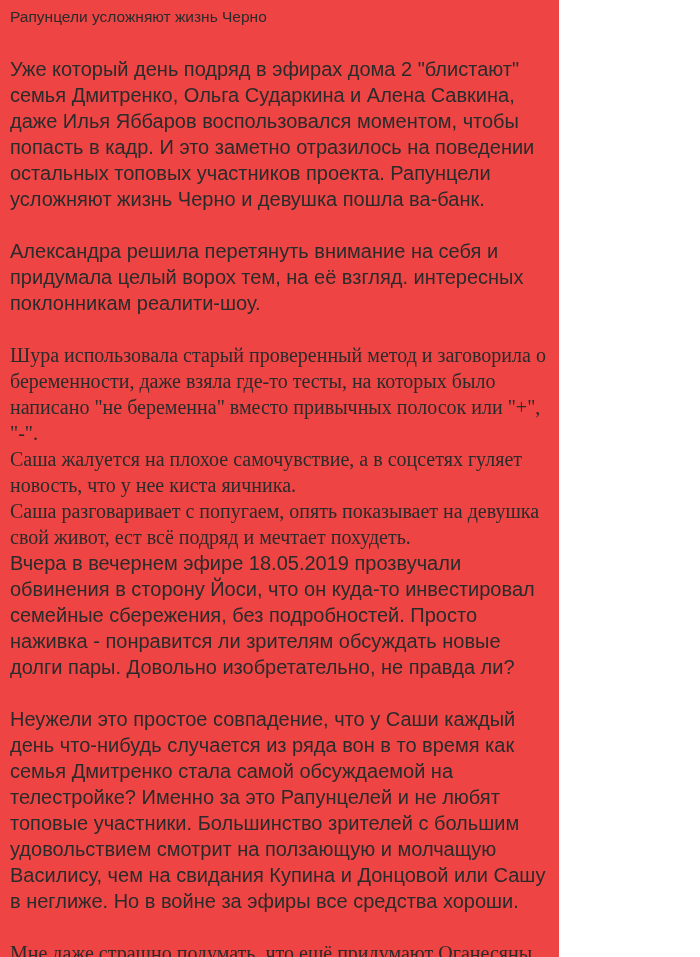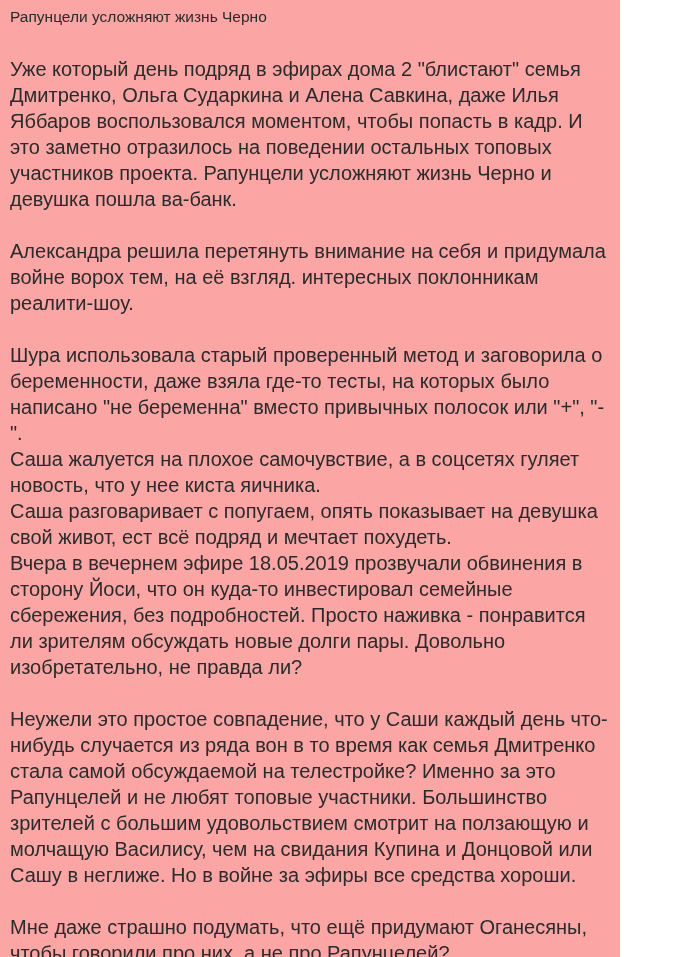--- a/index.html
+++ b/index.html
@@ -11,24 +11,24 @@
   body {
     width: 700px;
     height: 957px;
     overflow: hidden;
     font-family: "Liberation Sans", "DejaVu Sans", sans-serif;
     color: #2b2b2b;
     -webkit-font-smoothing: antialiased;
   }
   .page {
     box-sizing: border-box;
-    width: 620px;
+    width: 559px;
     height: 957px;
     padding: 4px 10px 0 10px;
-    background: #fca5a5;
+    background: #ef4444;
   }
   .article-title {
     font-size: 15.5px;
     line-height: 26px;
     font-weight: 400;
     color: #2b2b2b;
     margin: 0;
     padding: 0;
     white-space: nowrap;
   }
@@ -41,20 +41,21 @@
     font-weight: 400;
     color: #2b2b2b;
     margin: 0 0 26px 0;
     padding: 0;
     text-align: left;
     max-width: 678px;
     word-spacing: 0px;
   }
   .para.tight {
     margin-bottom: 0;
+    font-family: Liberation Serif, serif;
   }
   .para:last-child {
     margin-bottom: 0;
   }
   .signature {
     font-size: 15.5px;
     line-height: 26px;
     color: #2b2b2b;
     margin: 0;
   }
@@ -63,21 +64,21 @@
 <body>
 
 <div class="page">
 
   <h1 class="article-title">Рапунцели усложняют жизнь Черно</h1>
 
   <div class="spacer-block"></div>
 
   <p class="para">Уже который день подряд в эфирах дома 2 "блистают" семья Дмитренко, Ольга Сударкина и Алена Савкина, даже Илья Яббаров воспользовался моментом, чтобы попасть в кадр. И это заметно отразилось на поведении остальных топовых участников проекта. Рапунцели усложняют жизнь Черно и девушка пошла ва-банк.</p>
 
-  <p class="para">Александра решила перетянуть внимание на себя и придумала войне ворох тем, на её взгляд. интересных поклонникам реалити-шоу.</p>
+  <p class="para">Александра решила перетянуть внимание на себя и придумала целый ворох тем, на её взгляд. интересных поклонникам реалити-шоу.</p>
 
   <p class="para tight">Шура использовала старый проверенный метод и заговорила о беременности, даже взяла где-то тесты, на которых было написано "не беременна" вместо привычных полосок или "+", "-".</p>
 
   <p class="para tight">Саша жалуется на плохое самочувствие, а в соцсетях гуляет новость, что у нее киста яичника.</p>
 
 
   <p class="para tight">Саша разговаривает с попугаем, опять показывает на девушка свой живот, ест всё подряд и мечтает похудеть.</p>
 
 
   <p class="para">Вчера в вечернем эфире 18.05.2019 прозвучали обвинения в сторону Йоси, что он куда-то инвестировал семейные сбережения, без подробностей. Просто наживка - понравится ли зрителям обсуждать новые долги пары. Довольно изобретательно, не правда ли?</p>

